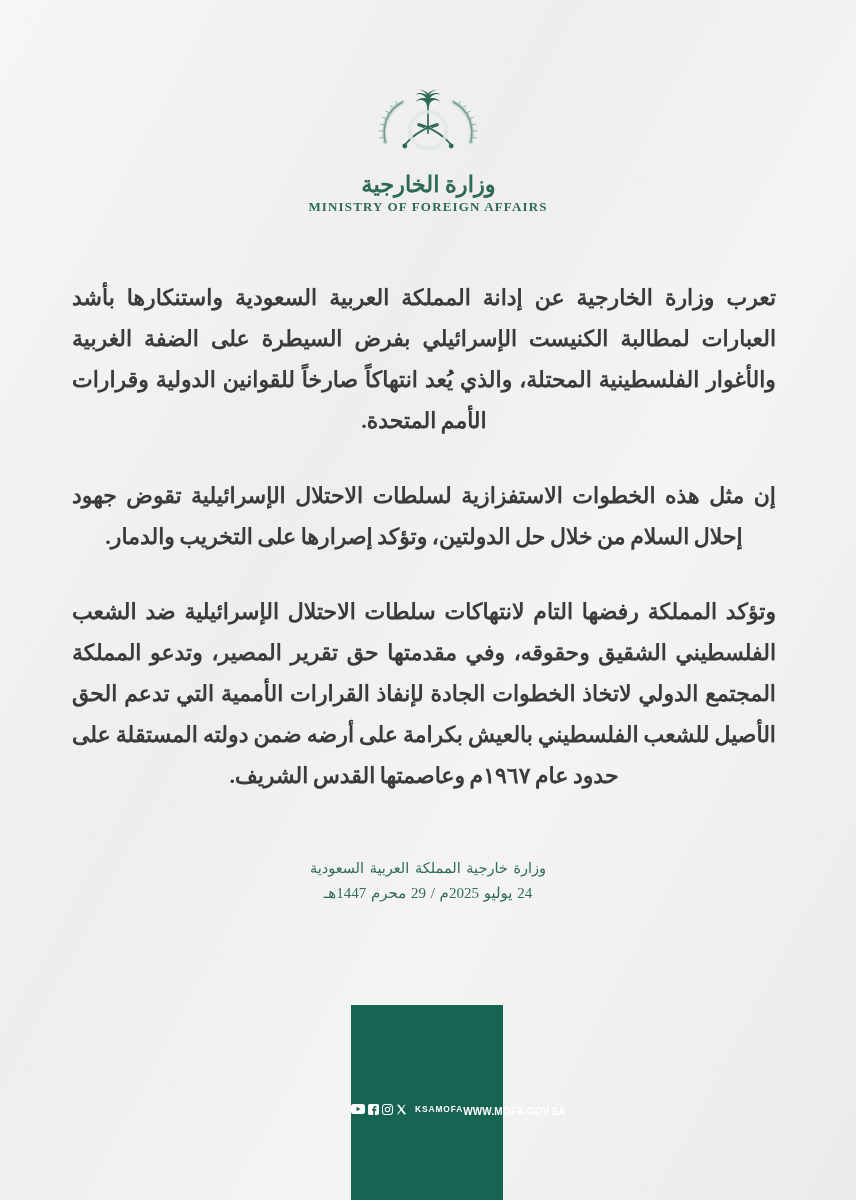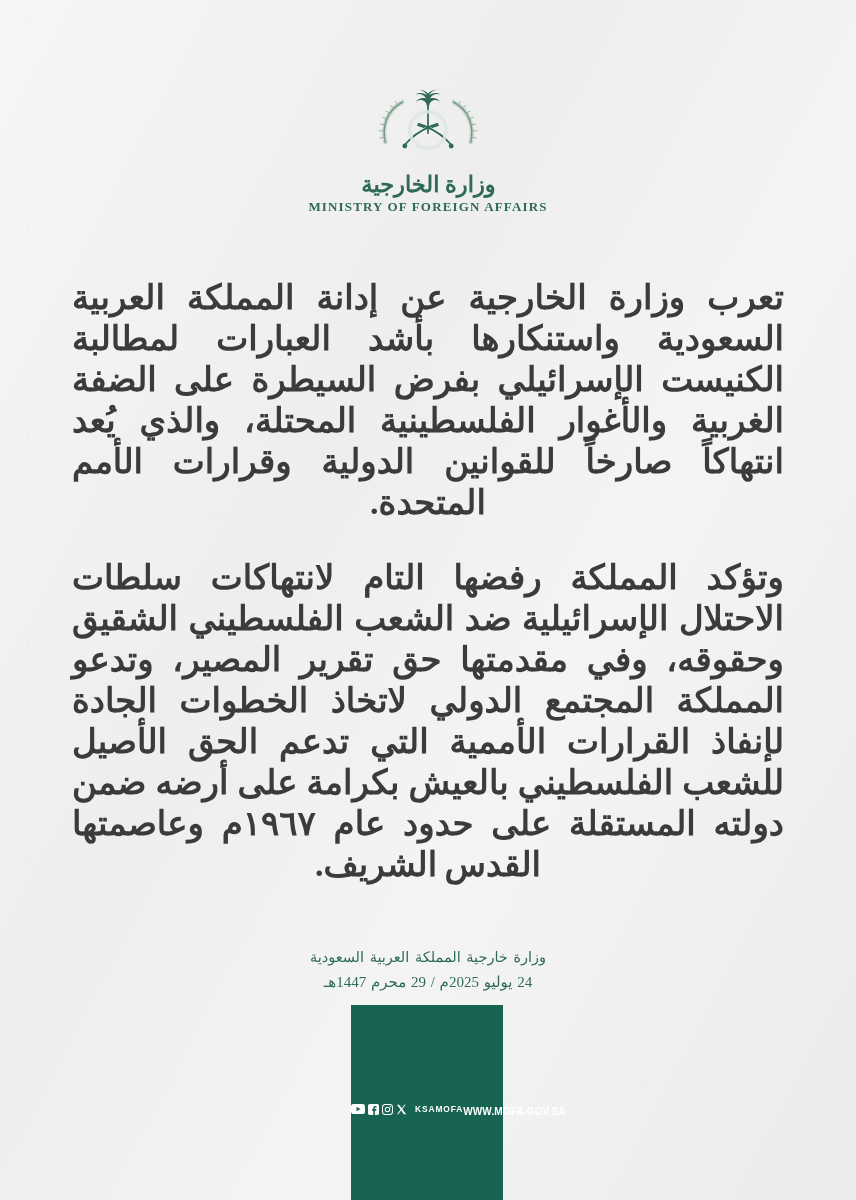--- a/index.html
+++ b/index.html
@@ -74,26 +74,26 @@
   
   .body-wrap {
     width: 712px;
     margin-top: 62px;
     direction: rtl;
   }
   .para {
     color: #3b3b3b;
     font-family: "Liberation Serif", serif;
     font-weight: 700;
-    font-size: 34px;
+    font-size: 22px;
     line-height: 41px;
     text-align: justify;
     text-align-last: center;
     letter-spacing: -0.2px;
-    margin: 0 0 34px 0;
+    margin: 0 8px 34px 0;
     word-spacing: -1px;
   }
   .para:last-child { margin-bottom: 0; }
 
   
   .signature {
     margin-top: 64px;
     text-align: center;
     direction: rtl;
     color: #2f6b57;
@@ -198,20 +198,21 @@
 
     <svg class="logo-ar" viewBox="0 0 300 40">
       <text x="150" y="30" text-anchor="middle" font-family="'Liberation Serif', serif" font-size="30" font-weight="700" fill="#2f6a56" direction="rtl">وزارة الخارجية</text>
     </svg>
 
     <div class="logo-en">MINISTRY OF FOREIGN AFFAIRS</div>
   </div>
 
   <div class="body-wrap">
     <p class="para">تعرب وزارة الخارجية عن إدانة المملكة العربية السعودية واستنكارها بأشد العبارات لمطالبة الكنيست الإسرائيلي بفرض السيطرة على الضفة الغربية والأغوار الفلسطينية المحتلة، والذي يُعد انتهاكاً صارخاً للقوانين الدولية وقرارات الأمم المتحدة.</p>
+    <p class="para">إن مثل هذه الخطوات الاستفزازية لسلطات الاحتلال الإسرائيلية تقوض جهود إحلال السلام من خلال حل الدولتين، وتؤكد إصرارها على التخريب والدمار.</p>
     <p class="para">وتؤكد المملكة رفضها التام لانتهاكات سلطات الاحتلال الإسرائيلية ضد الشعب الفلسطيني الشقيق وحقوقه، وفي مقدمتها حق تقرير المصير، وتدعو المملكة المجتمع الدولي لاتخاذ الخطوات الجادة لإنفاذ القرارات الأممية التي تدعم الحق الأصيل للشعب الفلسطيني بالعيش بكرامة على أرضه ضمن دولته المستقلة على حدود عام ١٩٦٧م وعاصمتها القدس الشريف.</p>
   </div>
 
   <div class="signature">
     <div class="sig-line1">وزارة خارجية المملكة العربية السعودية</div>
     <div class="sig-line2">24 يوليو 2025م / 29 محرم 1447هـ</div>
   </div>
 
 </div>
 

